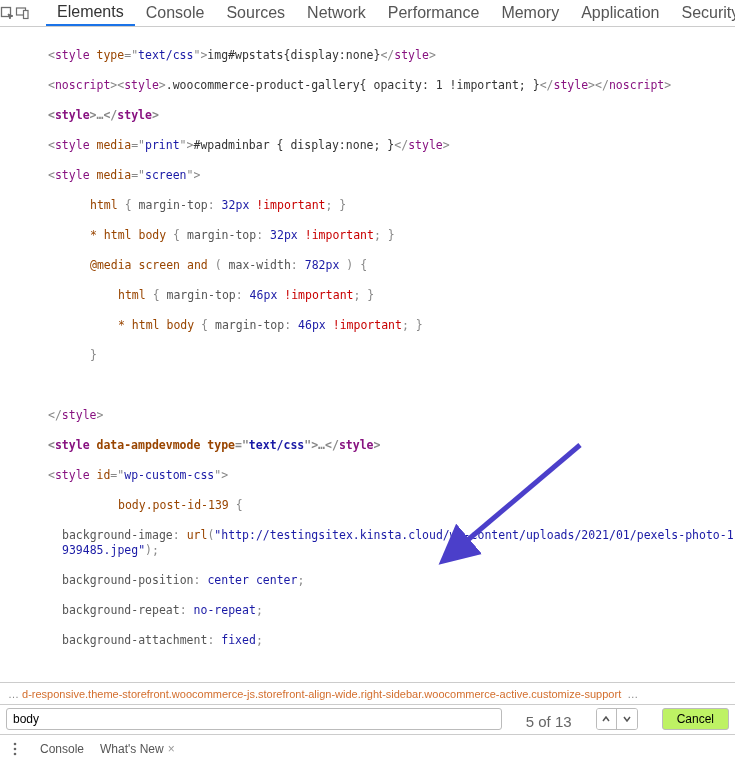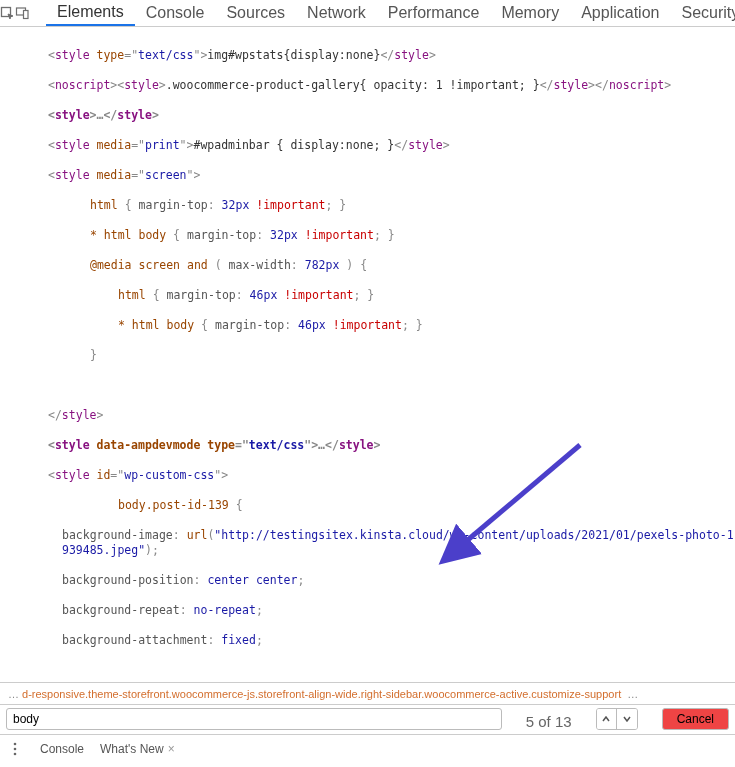--- a/index.html
+++ b/index.html
@@ -140,21 +140,21 @@
     cursor: pointer;
     padding: 0;
     display: flex; align-items: center; justify-content: center;
   }
   .step-btns button:first-child { border-right: 1px solid #bbb; }
   .cancel-btn {
     height: 22px;
     padding: 0 14px;
     border: 1px solid #bbb;
     border-radius: 3px;
-    background: #ef4444;
+    background: #bef264;
     cursor: pointer;
     font-size: 12px;
   }
 
   .drawer-bar {
     height: 28px;
     border-top: 1px solid #ccc;
     display: flex;
     align-items: center;
     padding: 0 6px;

